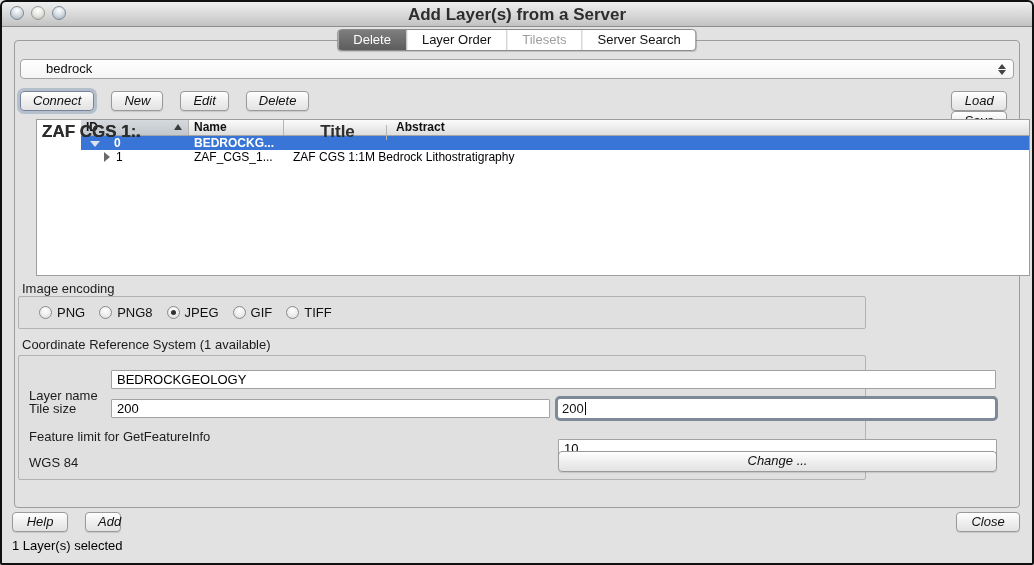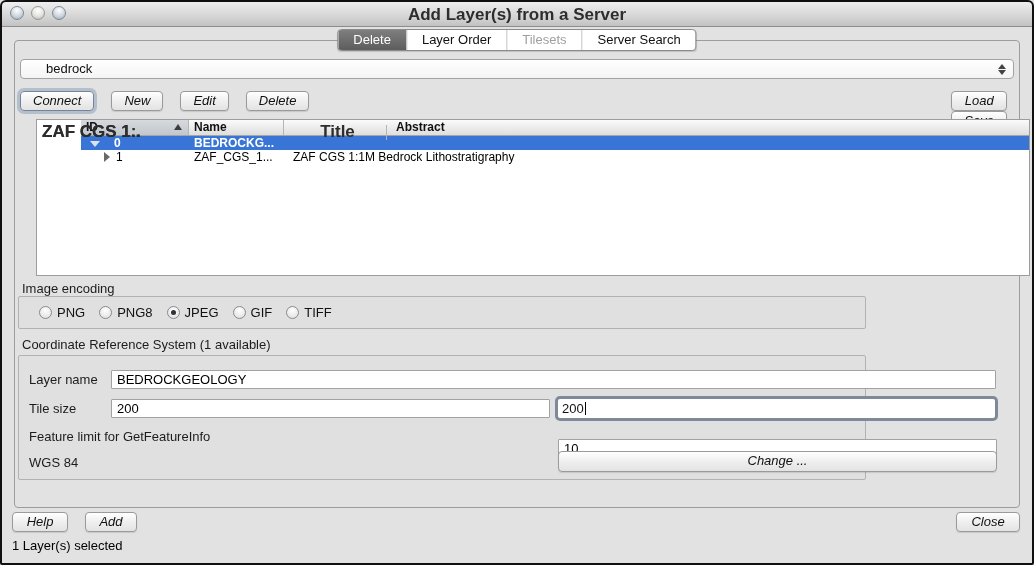--- a/index.html
+++ b/index.html
@@ -201,33 +201,33 @@
   </div>
   <div class="radio">
     <span class="circle"></span>
     <span class="rlabel">TIFF</span>
   </div>
 </div>
 
 <div class="sectionlabel" style="left:22px;top:337px;">Coordinate Reference System (1 available)</div>
 
 <div class="groupbox crsbox">
-  <div class="formlabel" style="left:10px;top:16px;">Layer name</div>
+  <div class="formlabel" style="left:10px;top:32px;">Layer name</div>
   <input class="tfield" style="left: 92px; top: 14px; width: 885px;" value="BEDROCKGEOLOGY">
 
   <div class="formlabel" style="left:10px;top:45px;">Tile size</div>
   <input class="tfield" style="left: 92px; top: 43px; width: 439px;" value="200">
   <div class="tfield-focus" style="left:536px;top:40px;width:443px;">
     <span>200</span>
     <span class="caret"></span>
   </div>
 
   <div class="formlabel" style="left:10px;top:73px;">Feature limit for GetFeatureInfo</div>
   <input class="tfield" style="left: 539px; top: 71px; width: 439px; margin-top: 12px;" value="10">
 
   <div class="formlabel" style="left:10px;top:99px;">WGS 84</div>
   <div class="btn changebtn" style="left:539px;top:95px;width:439px;box-sizing:border-box;height:21px;">Change ...</div>
 </div>
 
 <div class="btn" style="position:absolute;left:12px;top:512px;width:56px;box-sizing:border-box;">Help</div>
-<div class="btn" style="position:absolute;left:85px;top:512px;width:52px;box-sizing:border-box;">Add</div>
+<div class="btn" style="position:absolute;left:85px;top:512px;width:36px;box-sizing:border-box;">Add</div>
 <div class="btn" style="position:absolute;left:956px;top:512px;width:64px;box-sizing:border-box;">Close</div>
 <div class="status">1 Layer(s) selected</div>
 
 </body></html>

